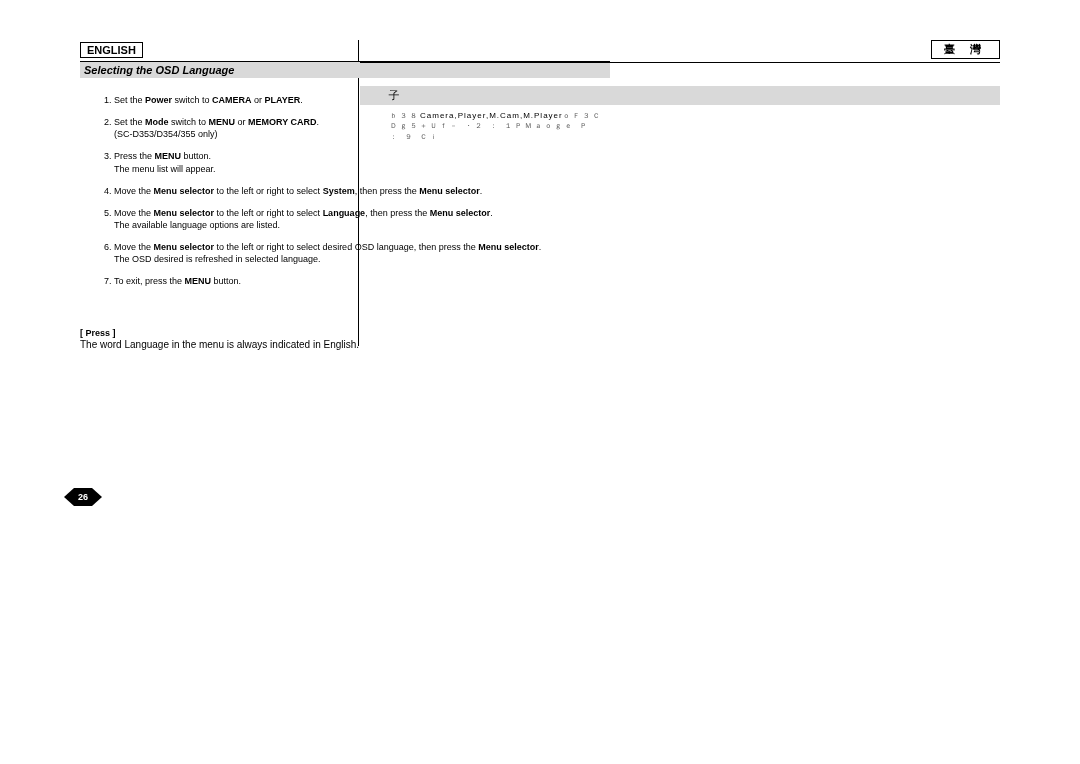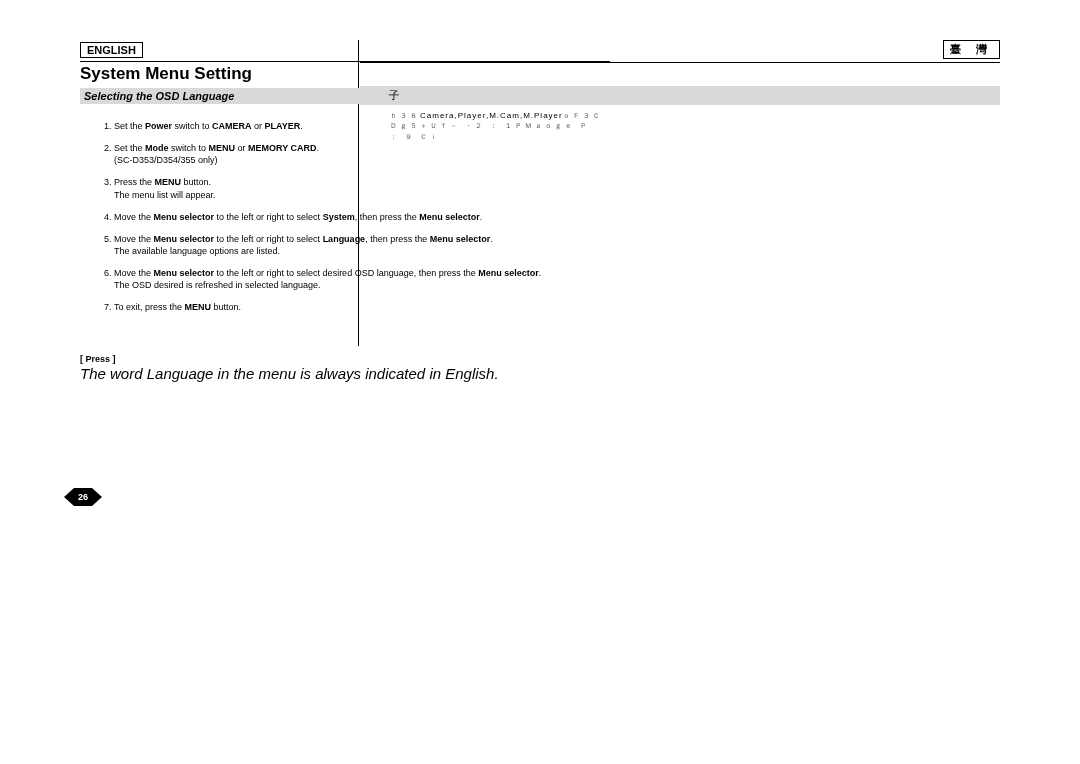--- a/index.html
+++ b/index.html
@@ -43,21 +43,21 @@
     display: inline-block;
     border: 1px solid #000;
     padding: 1px 6px;
     font-weight: bold;
     font-size: 11px;
     margin-bottom: 3px;
   }
   .lang-box-right {
     float: right;
     border: 1px solid #000;
-    padding: 1px 6px;
+    padding: 1px 12px;
     font-weight: bold;
     font-size: 11px;
     letter-spacing: 6px;
     margin-bottom: 3px;
   }
   .clear { clear: both; }
   .thick-hr {
     border: none;
     border-top: 1.5px solid #000;
     margin: 0;
@@ -97,23 +97,22 @@
   ol.steps > li {
     margin-bottom: 10px;
   }
   .b { font-weight: bold; }
   .note-head {
     font-size: 9px;
     font-weight: bold;
     margin-top: 40px;
   }
   .note-body {
-    font-size: 15px;
+    font-size: 10px;
     line-height: 1.35;
-    font-style: italic;
   }
   .badge-wrap {
     position: absolute;
     left: 64px;
     top: 488px;
   }
   .badge-tri-left {
     display:inline-block;
     width:0;height:0;
     border-top:9px solid transparent;
@@ -160,21 +159,20 @@
 </head>
 <body>
 
 <div class="page">
 
   <div class="vrule"></div>
 
   <div class="content-area">
     <span class="lang-box">ENGLISH</span>
     <hr class="thick-hr">
-    <h1 class="title">System Menu Setting</h1>
     <div class="subhead">Selecting the OSD Language</div>
 
 
     <ol class="steps">
       <li>
         <span>Set the </span><span class="b">Power</span><span> switch to </span><span class="b">CAMERA</span><span> or </span><span class="b">PLAYER</span><span>.</span>
       </li>
       <li>
         <span>Set the </span><span class="b">Mode</span><span> switch to </span><span class="b">MENU</span><span> or </span><span class="b">MEMORY CARD</span><span>.</span><br>
         <span>(SC-D353/D354/355 only)</span>

